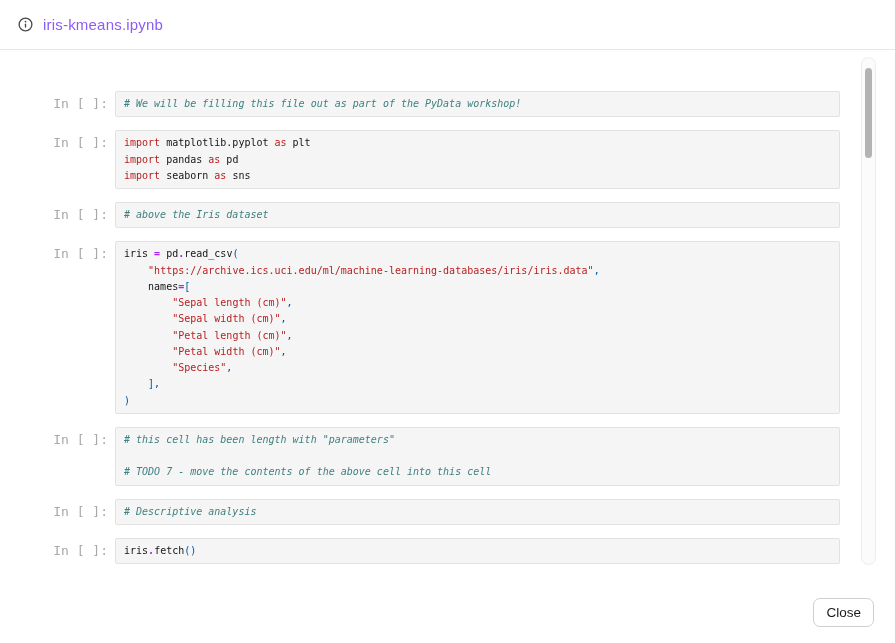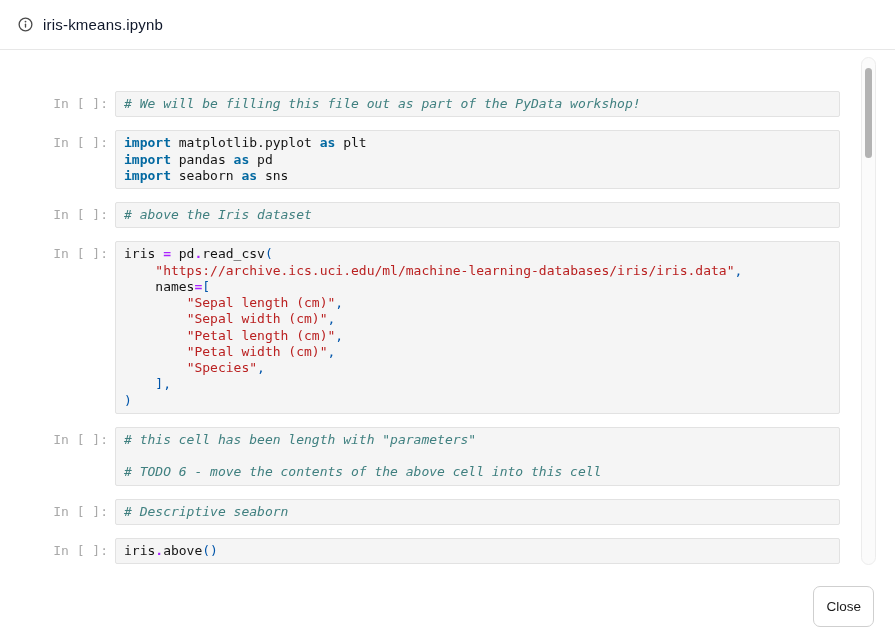--- a/index.html
+++ b/index.html
@@ -19,21 +19,21 @@
     display:flex;
     align-items:center;
     gap:10px;
     padding:0 18px;
     border-bottom:1px solid #e7e7e7;
   }
   .info-ic { flex:none; display:flex; align-items:center; }
   .dlg-title {
     font-size:15px;
     font-weight:500;
-    color:#0f172a;
+    color:#8b5cf6;
     letter-spacing:.2px;
   }
 
   
   .content {
     position:absolute;
     top:51px; left:0; right:0;
     height:514px;
     overflow:hidden;
     background:#fff;
@@ -53,30 +53,30 @@
     white-space:pre;
   }
   .cell {
     flex:1;
     min-width:0;
     background:#f5f5f5;
     border:1px solid #e2e2e2;
     border-radius:2px;
     padding:4px 8px;
     font-family:"DejaVu Sans Mono","Liberation Mono",monospace;
-    font-size:13px;
+    font-size:10px;
     line-height:16.25px;
     color:#141414;
     white-space:pre;
     overflow:hidden;
   }
   .line { min-height:16.25px; }
 
   
-  .t-k { color:#0369a1; font-weight:bold; }
+  .t-k { color:#b91c1c; font-weight:normal; }
   .t-c { color:#408080; font-style:italic; }
   .t-s { color:#BA2121; }
   .t-o { color:#AA22FF; font-weight:bold; }
   .t-p { color:#0055AA; }
 
   
   .sb-track {
     position:absolute;
     top:57px;
     right:19px;
@@ -92,21 +92,21 @@
     width:7px; height:90px;
     background:#b3b3b3;
     border-radius:4px;
   }
 
   
   .close-btn {
     position:absolute;
     right:21px;
     bottom:16px;
-    padding:12px 12px;
+    padding:6px 12px;
     font-family:"Liberation Sans", sans-serif;
     font-size:13.5px;
     color:#1a1a1a;
     background:#ffffff;
     border:1px solid #cfcfcf;
     border-radius:7px;
     cursor:pointer;
   }
 </style>
 </head>
@@ -136,29 +136,29 @@
       <div class="cell-row">
         <div class="prompt">In [ ]:</div>
         <div class="cell"><div class="line"><span class="t-c"># above the Iris dataset</span></div></div>
       </div>
       <div class="cell-row">
         <div class="prompt">In [ ]:</div>
         <div class="cell"><div class="line"><span>iris </span><span class="t-o">=</span><span> pd</span><span class="t-o">.</span><span>read_csv</span><span class="t-p">(</span></div><div class="line"><span>    </span><span class="t-s">"https://archive.ics.uci.edu/ml/machine-learning-databases/iris/iris.data"</span><span class="t-p">,</span></div><div class="line"><span>    names</span><span class="t-o">=</span><span class="t-p">[</span></div><div class="line"><span>        </span><span class="t-s">"Sepal length (cm)"</span><span class="t-p">,</span></div><div class="line"><span>        </span><span class="t-s">"Sepal width (cm)"</span><span class="t-p">,</span></div><div class="line"><span>        </span><span class="t-s">"Petal length (cm)"</span><span class="t-p">,</span></div><div class="line"><span>        </span><span class="t-s">"Petal width (cm)"</span><span class="t-p">,</span></div><div class="line"><span>        </span><span class="t-s">"Species"</span><span class="t-p">,</span></div><div class="line"><span>    </span><span class="t-p">],</span></div><div class="line"><span class="t-p">)</span></div></div>
       </div>
       <div class="cell-row">
         <div class="prompt">In [ ]:</div>
-        <div class="cell"><div class="line"><span class="t-c"># this cell has been length with "parameters"</span></div><div class="line">&nbsp;</div><div class="line"><span class="t-c"># TODO 6 - move the contents of the above cell into this cell</span></div></div>
+        <div class="cell"><div class="line"><span class="t-c"># this cell has been length with "parameters"</span></div><div class="line">&nbsp;</div><div class="line"><span class="t-c"># TODO 7 - move the contents of the above cell into this cell</span></div></div>
       </div>
       <div class="cell-row">
         <div class="prompt">In [ ]:</div>
-        <div class="cell"><div class="line"><span class="t-c"># Descriptive seaborn</span></div></div>
+        <div class="cell"><div class="line"><span class="t-c"># Descriptive analysis</span></div></div>
       </div>
       <div class="cell-row">
         <div class="prompt">In [ ]:</div>
-        <div class="cell"><div class="line"><span>iris</span><span class="t-o">.</span><span>above</span><span class="t-p">()</span></div></div>
+        <div class="cell"><div class="line"><span>iris</span><span class="t-o">.</span><span>fetch</span><span class="t-p">()</span></div></div>
       </div>
     </div>
 </div>
 
 <div class="sb-track">
   <div class="sb-thumb"></div>
 </div>
 
 <button class="close-btn">Close</button>
 

